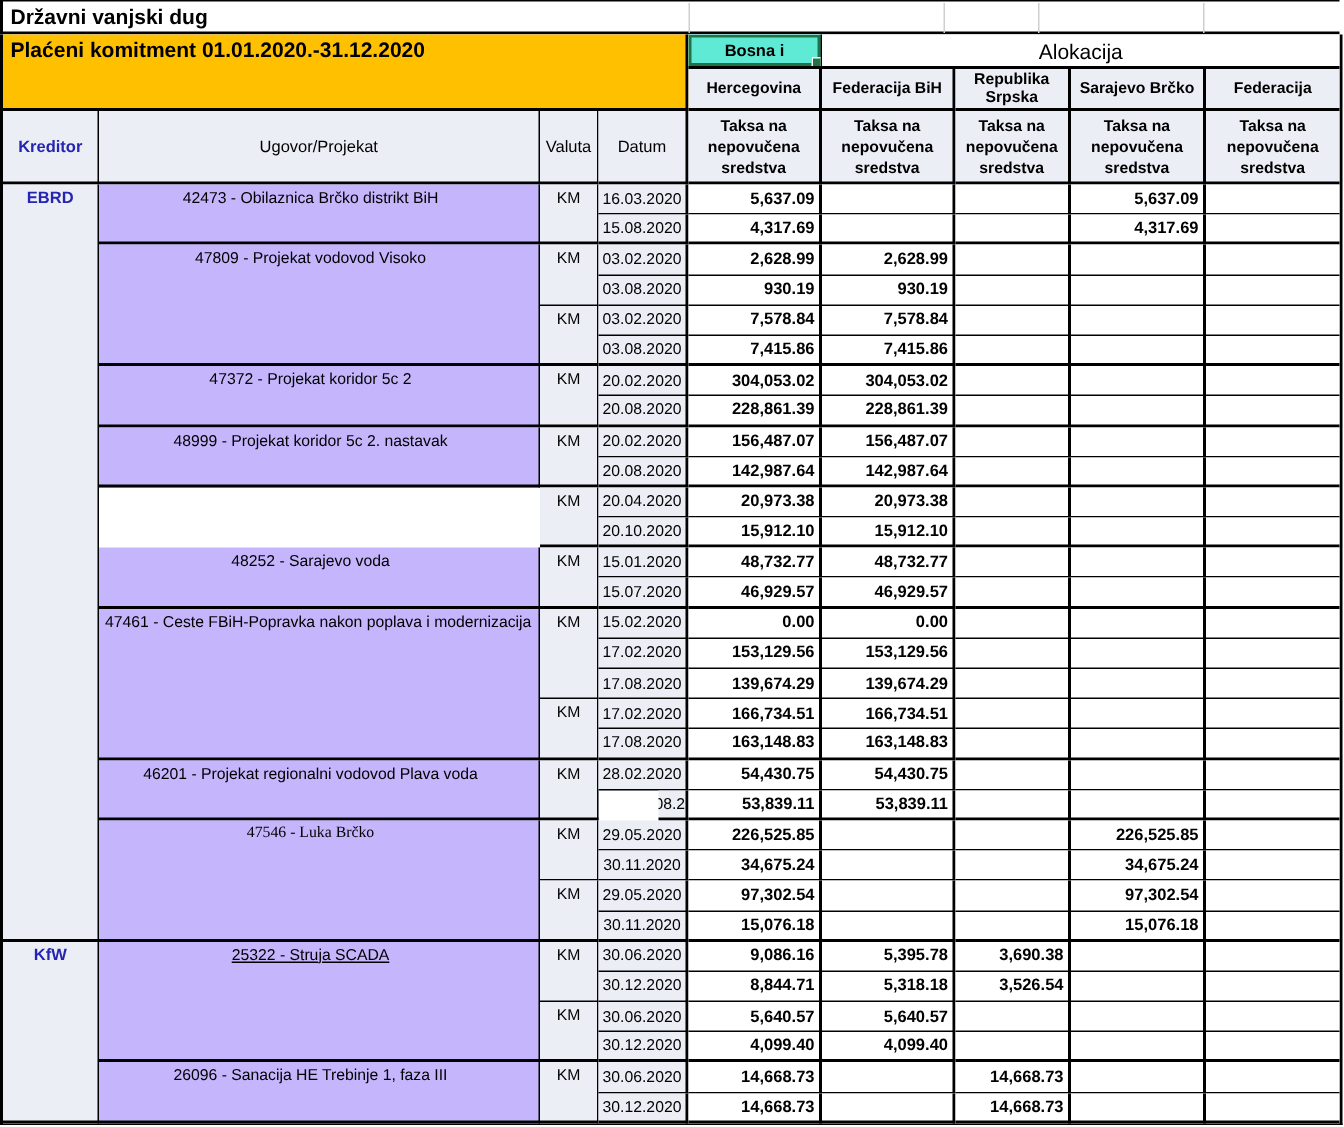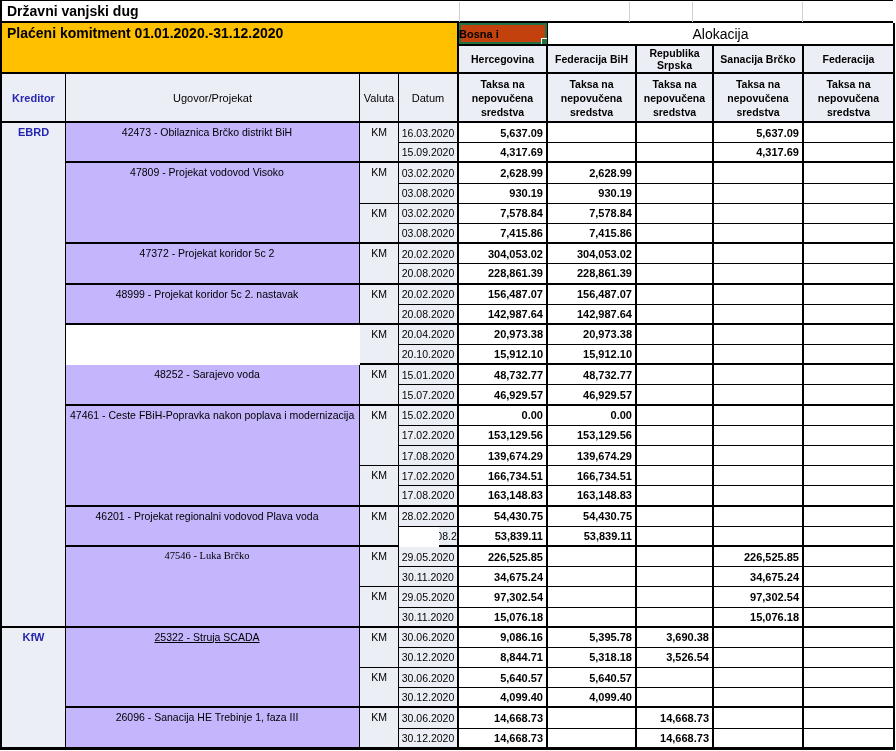--- a/index.html
+++ b/index.html
@@ -31,22 +31,22 @@
   .br2{border-right-width:2px;}
   .bb2{border-bottom-width:2px;}
   .noR{border-right:none;}
   .hdr{background:#eceef6;}
   
   .orange{
     background:#FFC000;font-size:14px;font-weight:bold;
     padding:2px 0 0 5px;white-space:nowrap;
   }
   .bosna{
-    position:relative;background:#c2410c;font-weight:bold;
-    display:flex;align-items:center;justify-content:flex-start;
+    position:relative;background:#5eead4;font-weight:bold;
+    display:flex;align-items:center;justify-content:center;
     box-shadow:inset 0 0 0 2px #217346;
   }
   .handle{position:absolute;right:-1px;bottom:-1px;width:5px;height:5px;background:#217346;border:1px solid #fff;}
   .alok{background:#fff;font-size:14px;display:flex;align-items:center;justify-content:center;}
   .entity{font-weight:bold;font-size:10.5px;display:flex;align-items:center;justify-content:center;text-align:center;line-height:12px;}
   .colhdr{padding-top:18px;text-align:center;font-size:11px;}
   .blue{color:#2525b0;font-weight:bold;}
   .taksa{font-weight:bold;font-size:10.5px;display:flex;align-items:center;justify-content:center;text-align:center;line-height:14px;padding:0 6px;}
   
   .kreditor{background:#eceef6;color:#2525b0;font-weight:bold;text-align:center;padding-top:3px;border-bottom-width:2px;}
@@ -75,21 +75,21 @@
     <div class="cell bosna bb2" style="grid-column:5;grid-row:1">
       <span>Bosna i</span>
       <span class="handle"></span>
     </div>
 
     <div class="cell alok bb2 noR" style="grid-column:6/10;grid-row:1">Alokacija</div>
 
     <div class="cell hdr entity br2 bb2" style="grid-column:5;grid-row:2">Hercegovina</div>
     <div class="cell hdr entity br2 bb2" style="grid-column:6;grid-row:2">Federacija BiH</div>
     <div class="cell hdr entity br2 bb2" style="grid-column:7;grid-row:2">Republika Srpska</div>
-    <div class="cell hdr entity br2 bb2" style="grid-column:8;grid-row:2">Sanacija Brčko</div>
+    <div class="cell hdr entity br2 bb2" style="grid-column:8;grid-row:2">Sarajevo Brčko</div>
     <div class="cell hdr entity bb2 noR" style="grid-column:9;grid-row:2">Federacija</div>
 
     <div class="cell hdr colhdr blue bb2" style="grid-column:1;grid-row:3">Kreditor</div>
     <div class="cell hdr colhdr bb2" style="grid-column:2;grid-row:3">Ugovor/Projekat</div>
     <div class="cell hdr colhdr bb2" style="grid-column:3;grid-row:3">Valuta</div>
     <div class="cell hdr colhdr br2 bb2" style="grid-column:4;grid-row:3">Datum</div>
     <div class="cell hdr taksa br2 bb2" style="grid-column:5;grid-row:3">Taksa na nepovučena sredstva</div>
     <div class="cell hdr taksa br2 bb2" style="grid-column:6;grid-row:3">Taksa na nepovučena sredstva</div>
     <div class="cell hdr taksa br2 bb2" style="grid-column:7;grid-row:3">Taksa na nepovučena sredstva</div>
     <div class="cell hdr taksa br2 bb2" style="grid-column:8;grid-row:3">Taksa na nepovučena sredstva</div>
@@ -97,21 +97,21 @@
 
   <div class="cell kreditor" style="grid-area: 4 / 1 / 29;">EBRD</div>
       <div class="cell project" style="grid-area: 4 / 2 / 6;">42473 - Obilaznica Brčko distrikt BiH</div>
       <div class="cell valuta bb2" style="grid-area: 4 / 3 / 6;">KM</div>
       <div class="cell datum br2" style="grid-area: 4 / 4 / 5;">16.03.2020</div>
       <div class="cell val br2" style="grid-area: 4 / 5 / 5;">5,637.09</div>
       <div class="cell val br2" style="grid-area: 4 / 6 / 5;"></div>
       <div class="cell val br2" style="grid-area: 4 / 7 / 5;"></div>
       <div class="cell val br2" style="grid-area: 4 / 8 / 5;">5,637.09</div>
       <div class="cell val noR" style="grid-area: 4 / 9 / 5;"></div>
-      <div class="cell datum br2 bb2" style="grid-area: 5 / 4 / 6;">15.09.2020</div>
+      <div class="cell datum br2 bb2" style="grid-area: 5 / 4 / 6;">15.08.2020</div>
       <div class="cell val br2 bb2" style="grid-area: 5 / 5 / 6;">4,317.69</div>
       <div class="cell val br2 bb2" style="grid-area: 5 / 6 / 6;"></div>
       <div class="cell val br2 bb2" style="grid-area: 5 / 7 / 6;"></div>
       <div class="cell val br2 bb2" style="grid-area: 5 / 8 / 6;">4,317.69</div>
       <div class="cell val noR bb2" style="grid-area: 5 / 9 / 6;"></div>
       <div class="cell project" style="grid-area: 6 / 2 / 10;">47809 - Projekat vodovod Visoko</div>
       <div class="cell valuta" style="grid-area: 6 / 3 / 8;">KM</div>
       <div class="cell datum br2" style="grid-area: 6 / 4 / 7;">03.02.2020</div>
       <div class="cell val br2" style="grid-area: 6 / 5 / 7;">2,628.99</div>
       <div class="cell val br2" style="grid-area: 6 / 6 / 7;">2,628.99</div>

